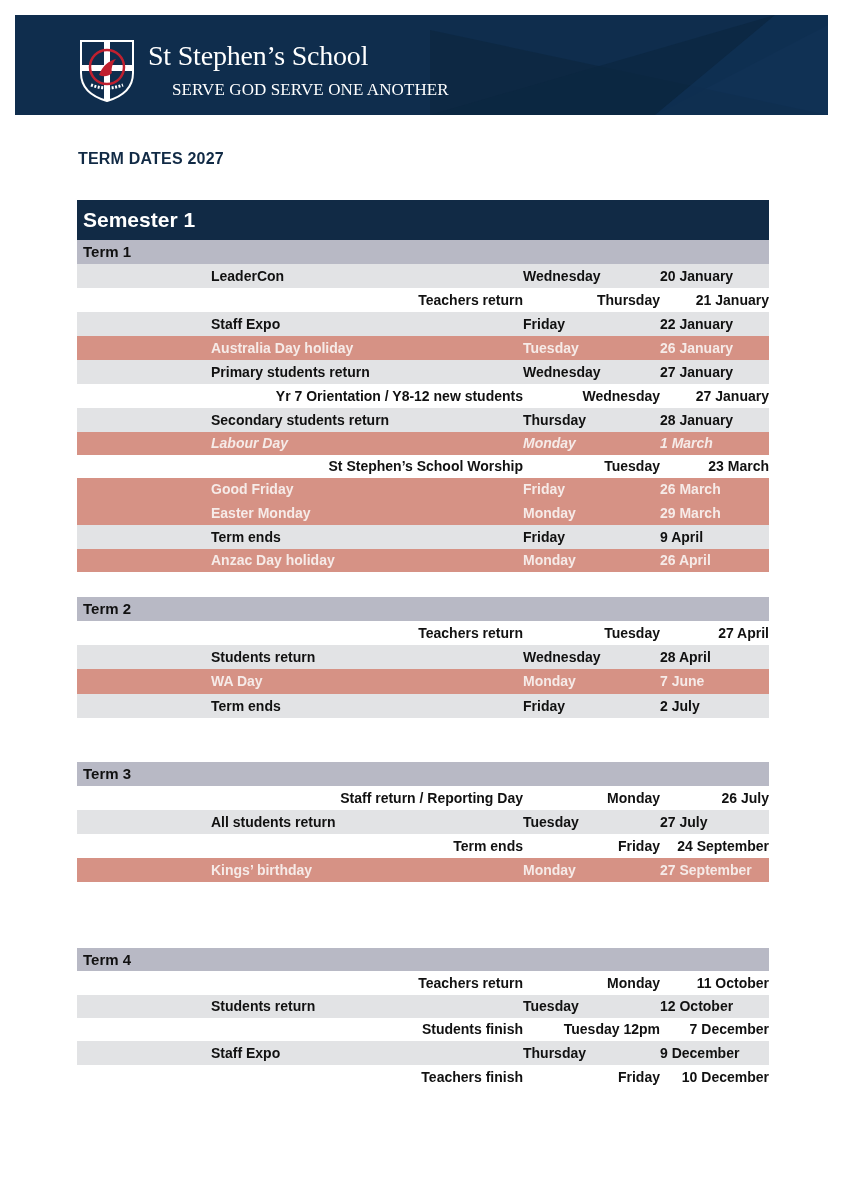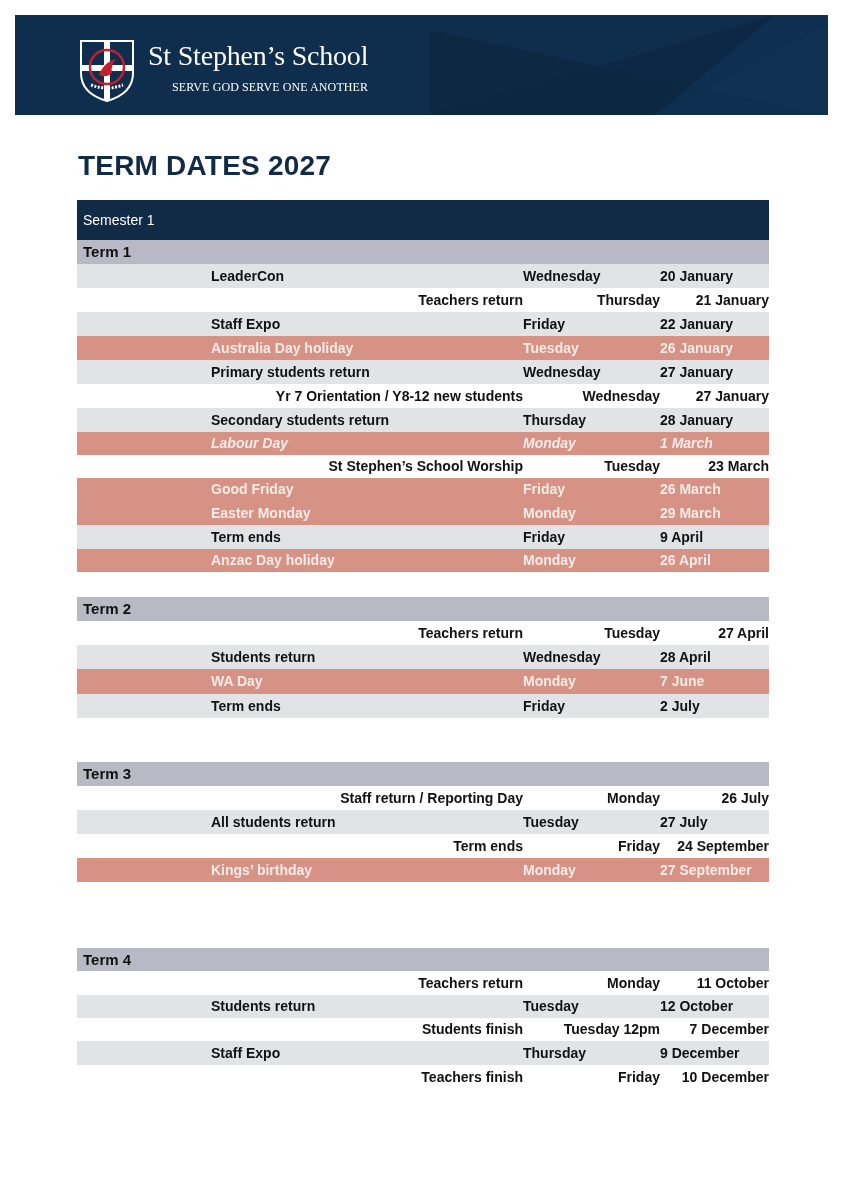--- a/index.html
+++ b/index.html
@@ -7,29 +7,29 @@
          font-family: "Liberation Sans", "DejaVu Sans", sans-serif; }
 
   .banner { position: absolute; left: 15px; top: 15px; width: 813px; height: 100px;
             background: #0f2d4d; overflow: hidden; }
   .banner svg.bg { position: absolute; left: 0; top: 0; }
   .crest { position: absolute; left: 64px; top: 24px; width: 56px; height: 63px; }
   .school-name { position: absolute; left: 133px; top: 25px; color: #ffffff;
                  font-family: "Liberation Serif", "DejaVu Serif", serif; font-size: 28px;
                  letter-spacing: -0.2px; white-space: nowrap; }
   .motto { position: absolute; left: 157px; top: 65px; color: #ffffff;
-           font-family: "Liberation Serif", "DejaVu Serif", serif; font-size: 12px;
+           font-family: "Liberation Serif", "DejaVu Serif", serif; font-size: 17px;
            letter-spacing: 0.1px; white-space: nowrap; }
 
   .page-title { position: absolute; left: 78px; top: 150px; margin: 0;
-                color: #112a45; font-size: 28px; font-weight: bold; letter-spacing: 0.2px; }
+                color: #112a45; font-size: 16px; font-weight: bold; letter-spacing: 0.2px; }
 
   .table { position: absolute; left: 77px; width: 692px; }
-  .sem-header { height: 40px; background: #112a45; color: #ffffff; font-weight: normal;
-                font-size: 14px; line-height: 40px; padding-left: 6px; box-sizing: border-box; }
+  .sem-header { height: 40px; background: #112a45; color: #ffffff; font-weight: bold;
+                font-size: 21px; line-height: 40px; padding-left: 6px; box-sizing: border-box; }
   .term-header { height: 24px; background: #b8b9c5; color: #111111; font-weight: bold;
                  font-size: 15px; line-height: 24px; padding-left: 6px; box-sizing: border-box; }
   .row { height: 24px; display: flex; font-size: 14px; font-weight: bold; line-height: 24px;
          color: #111111; box-sizing: border-box; }
   .row.grey { background: #e2e3e5; }
   .row.white { background: #ffffff; text-align: right; }
   .row.holiday { background: #d69285; color: #f6ebe8; }
   .row .event { width: 312px; padding-left: 134px; box-sizing: content-box; white-space: nowrap; }
   .row .day { width: 137px; white-space: nowrap; }
   .row .date { flex: 1; white-space: nowrap; }

